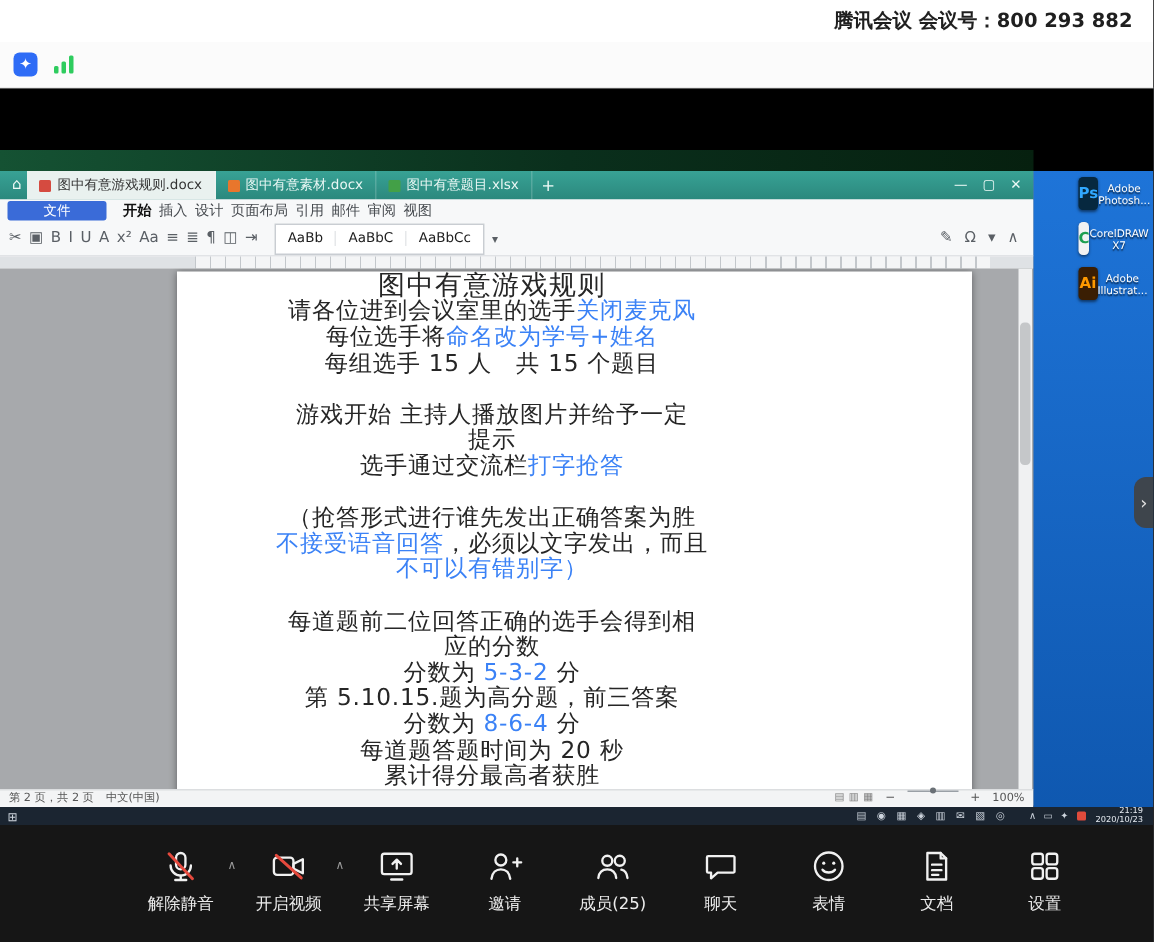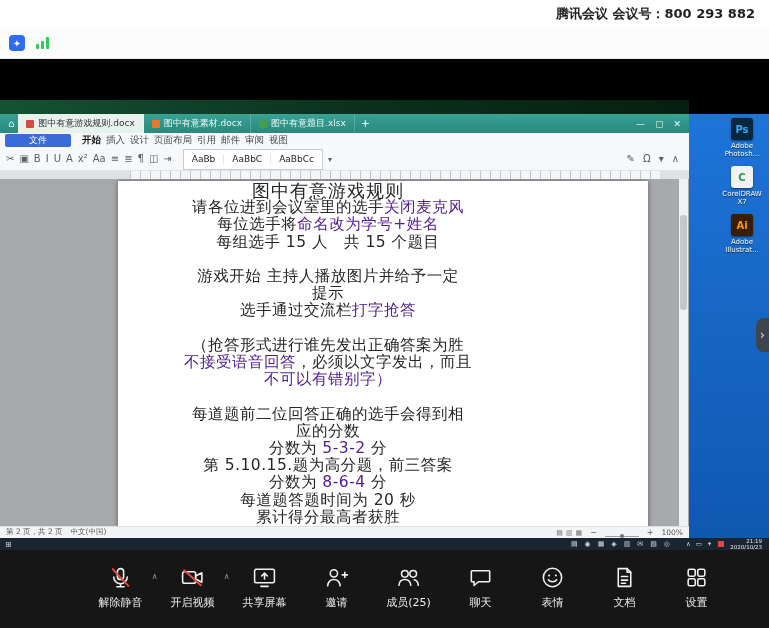--- a/index.html
+++ b/index.html
@@ -50,36 +50,36 @@
   .ricons-right{display:flex;gap:8px;margin-left:auto;padding-right:4px;}
   .ruler{position:relative;height:8px;background:#dfe2e5;}
   .ruler-page{position:absolute;left:130px;top:0;width:530px;height:8px;background:#f4f5f6;
               background-image:repeating-linear-gradient(90deg,#c3c7cb 0 1px,transparent 1px 10px);}
   .canvas{position:relative;height:347px;background:#a7a9ac;overflow:hidden;}
   .page{position:absolute;left:118px;top:2px;width:530px;height:360px;background:#fff;
         box-shadow:0 0 5px rgba(0,0,0,.45);}
   .doc-text{position:absolute;left:50px;top:1px;width:320px;text-align:center;}
   .doc-line{font-size:15.5px;line-height:17.2px;letter-spacing:.5px;color:#262626;white-space:nowrap;}
   .doc-line.title{font-size:18px;letter-spacing:1px;}
-  .seg-red{color:#4c1d95;}
+  .seg-red{color:#3b82f6;}
   .vscroll{position:absolute;right:1px;top:0;bottom:0;width:9px;background:#f0f1f2;}
   .vthumb{position:absolute;left:1px;top:36px;width:7px;height:95px;background:#c5c7c9;border-radius:3px;}
-  .statusbar{height:11px;background:#f3f4f5;border-top:1px solid #dcdee0;display:flex;align-items:flex-end;
+  .statusbar{height:11px;background:#f3f4f5;border-top:1px solid #dcdee0;display:flex;align-items:flex-start;
              gap:8px;box-sizing:border-box;padding:0 6px;font-size:7.5px;color:#555;}
   .sspace{flex:1;}
   .viewicons{display:flex;gap:3px;font-size:7px;color:#777;}
   .ztrack{position:relative;width:34px;height:1px;background:#9aa0a6;display:inline-block;}
   .ztrack i{position:absolute;left:15px;top:-2px;width:4px;height:4px;background:#6a7076;border-radius:50%;}
   .zminus,.zplus{font-size:8px;color:#555;}
   .zval{font-size:7.5px;}
   
   .desktop{position:absolute;left:689px;top:55px;width:80px;height:424px;
            background:linear-gradient(180deg,#1e74d8,#0f58b0);}
   .dicons{padding-top:4px;}
-  .dicon{width:46px;margin-left:30px;display:flex;flex-direction:column;align-items:center;margin-bottom:8px;}
+  .dicon{width:46px;margin-left:30px;display:flex;align-items:center;margin-bottom:8px;}
   .dbadge{width:22px;height:22px;border-radius:3px;display:flex;align-items:center;justify-content:center;
           font-size:10px;font-weight:bold;box-shadow:0 1px 2px rgba(0,0,0,.5);}
   .dlabel{margin-top:2px;font-size:7px;line-height:8px;color:#fff;text-align:center;
           text-shadow:0 1px 1px rgba(0,0,0,.7);}
   .chevtab{position:absolute;right:0;top:259px;width:13px;height:34px;background:rgba(66,66,66,.92);
            border-radius:8px 0 0 8px;display:flex;align-items:center;justify-content:center;
            color:#e0e0e0;font-size:12px;}
   
   .taskbar{position:absolute;left:0;top:479px;width:769px;height:12px;background:#1b2531;
            display:flex;align-items:center;gap:6px;box-sizing:border-box;padding:0 5px;color:#cdd4dd;}

